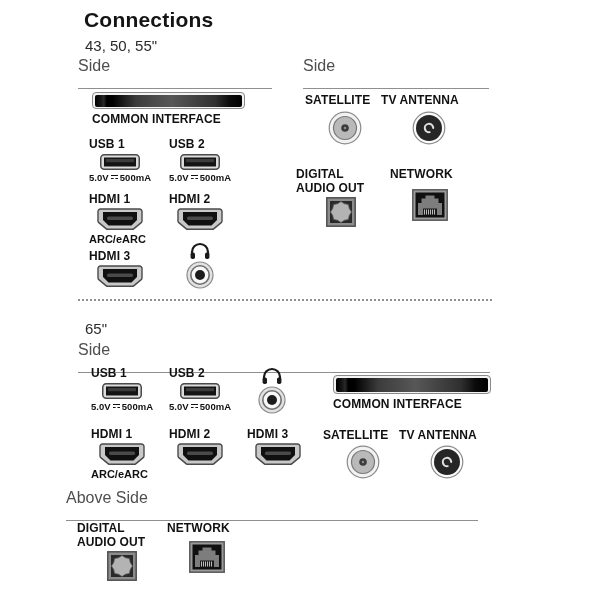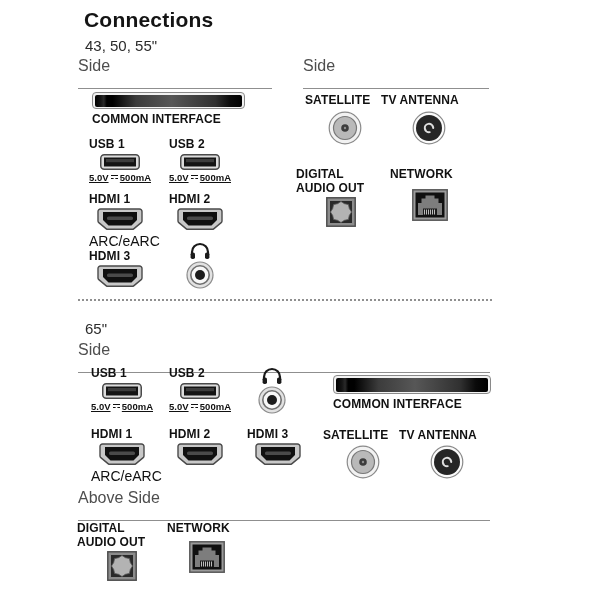--- a/index.html
+++ b/index.html
@@ -6,22 +6,22 @@
   .page {
     position:relative; width:600px; height:600px; background:#ffffff;
     font-family:"Liberation Sans", sans-serif; color:#111; overflow:hidden;
   }
   .abs { position:absolute; }
   .title { font-size:21px; font-weight:bold; color:#141414; letter-spacing:0.2px;text-align:right; }
   .subtitle { font-size:15px; color:#2b2b2b; }
   .hdr { font-size:16px; color:#4e4e4e; border-bottom:1px solid #8f8f8f; padding-bottom:13px; }
   .grp { position:absolute; }
   .plbl { font-size:12px; font-weight:bold; letter-spacing:0.1px; white-space:nowrap; color:#111; }
-  .sub { font-size:14px; font-weight:normal; margin-top:2px; white-space:nowrap; }
-  .rating { display:flex; align-items:center; justify-content:center; font-size:9.5px; font-weight:bold; margin-top:2px; white-space:nowrap;text-decoration:underline; }
+  .sub { font-size:11px; font-weight:bold; margin-top:2px; white-space:nowrap; }
+  .rating { display:flex; align-items:center; justify-content:center; font-size:9.5px; font-weight:bold; margin-top:2px; white-space:nowrap; }
   .dc { display:inline-block; width:11px; height:6px; margin:0 2px; position:relative; }
   .dc::before { content:""; position:absolute; left:0; right:0; top:0; border-top:1.6px solid #111; }
   .dc::after  { content:""; position:absolute; left:0; right:0; top:3px; border-top:1.6px dashed #111; }
   .ci-outer { height:12px; border:1.4px solid #8a8a8a; border-radius:4px; background:#f2f2f2; padding:1.6px; }
   .ci-outer.tall { height:14px; }
   .ci-inner {
     height:100%; border-radius:2px;
     background:linear-gradient(90deg,#000 0%,#161616 4%,#2a2a2a 6%,#000 8%,#000 12%,#3c3c3c 28%,#575757 52%,#303030 82%,#0a0a0a 92%,#000 100%);
   }
   .divider { border-top:2px dotted #8f8f8f; height:0; }
@@ -255,21 +255,21 @@
 
   <div class="grp" style="left:399px; top:428px; width:96px;">
     <div class="plbl">TV ANTENNA</div>
     <svg class="mt3" width="34" height="34" viewBox="0 0 34 34">
       <circle cx="17" cy="17" r="15.8" fill="#fbfbfb" stroke="#8a8a8a" stroke-width="1.2"></circle>
       <circle cx="17" cy="17" r="13" fill="#262626"></circle>
       <circle cx="17" cy="17" r="4.2" fill="none" stroke="#e0e0e0" stroke-width="2" stroke-dasharray="20 6.4" stroke-linecap="round" transform="rotate(80 17 17)"></circle>
     </svg>
   </div>
 
-  <div class="abs hdr" style="left:78px; top:489px; width:412px;">Above Side</div>
+  <div class="abs hdr" style="left:66px; top:489px; width:412px;">Above Side</div>
 
   <div class="grp" style="left:77px; top:521px; width:90px;">
     <div class="plbl">DIGITAL</div>
     <div class="plbl">AUDIO OUT</div>
     <svg class="mt2" width="30" height="30" viewBox="0 0 30 30">
       <rect x="0.8" y="0.8" width="28.4" height="28.4" fill="#8c8c8c" stroke="#4f4f4f" stroke-width="1.5"></rect>
       <rect x="4" y="4" width="22" height="22" fill="#2a2a2a"></rect>
       <polygon points="25.5,15 23.3,18.4 22.4,22.4 18.4,23.3 15,25.5 11.6,23.3 7.6,22.4 6.7,18.4 4.5,15 6.7,11.6 7.6,7.6 11.6,6.7 15,4.5 18.4,6.7 22.4,7.6 23.3,11.6" fill="#b3b3b3" stroke="#5a5a5a" stroke-width="0.8"></polygon>
     </svg>
   </div>

